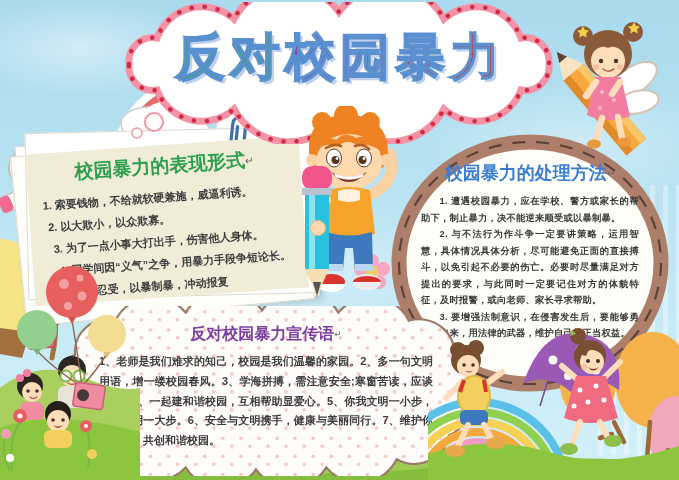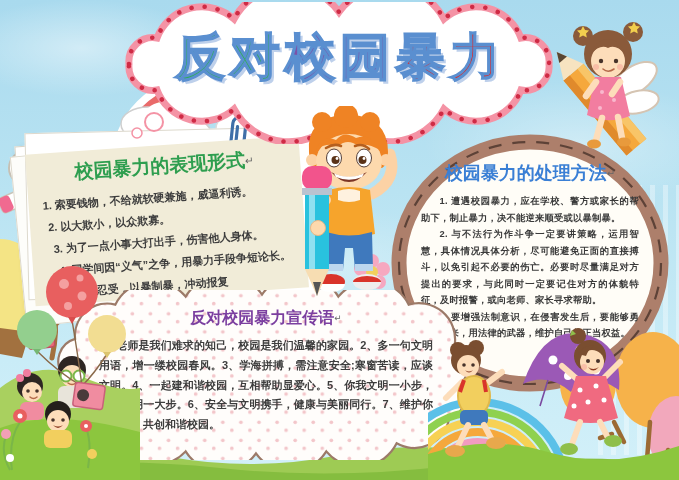--- a/index.html
+++ b/index.html
@@ -42,21 +42,21 @@
   .ret{font-size:.55em;color:#666;font-weight:normal;vertical-align:2px;-webkit-text-stroke:0;text-shadow:none;}
 
   
   .oval{position:absolute;left:385px;top:131px;width:290px;height:264px;z-index:2;}
   .oval-content{position:absolute;left:36px;right:36px;top:28px;bottom:26px;}
   .oval-title{margin:2px 0 8px;text-align:center;font-size:18px;font-weight:bold;color:#3a7fd5;}
   .oval-p{margin:0;font-size:9.3px;font-weight:bold;color:#3a3a3a;line-height:1.78;
     text-align:justify;text-indent:2em;letter-spacing:.2px;}
 
   
-  .slogan{position:absolute;left:55px;top:290px;width:414px;height:170px;z-index:3;}
+  .slogan{position:absolute;left:55px;top:306px;width:414px;height:170px;z-index:3;}
   .slogan-content{position:absolute;left:44px;right:36px;top:18px;}
   .slogan-title{margin:0 0 7px;text-align:center;font-size:16px;font-weight:bold;color:#7b3fa0;}
   .slogan-text{margin:0;font-size:11px;font-weight:bold;color:#3d3d3d;line-height:1.8;text-align:justify;}
 
   
   .rainbow{position:absolute;left:118px;top:40px;z-index:1;}
   .boy{position:absolute;left:276px;top:106px;z-index:6;}
   .fairy{position:absolute;left:550px;top:14px;z-index:5;}
   .balloons{position:absolute;left:10px;top:256px;z-index:6;}
   .kids-left{position:absolute;left:0px;top:328px;z-index:4;}

